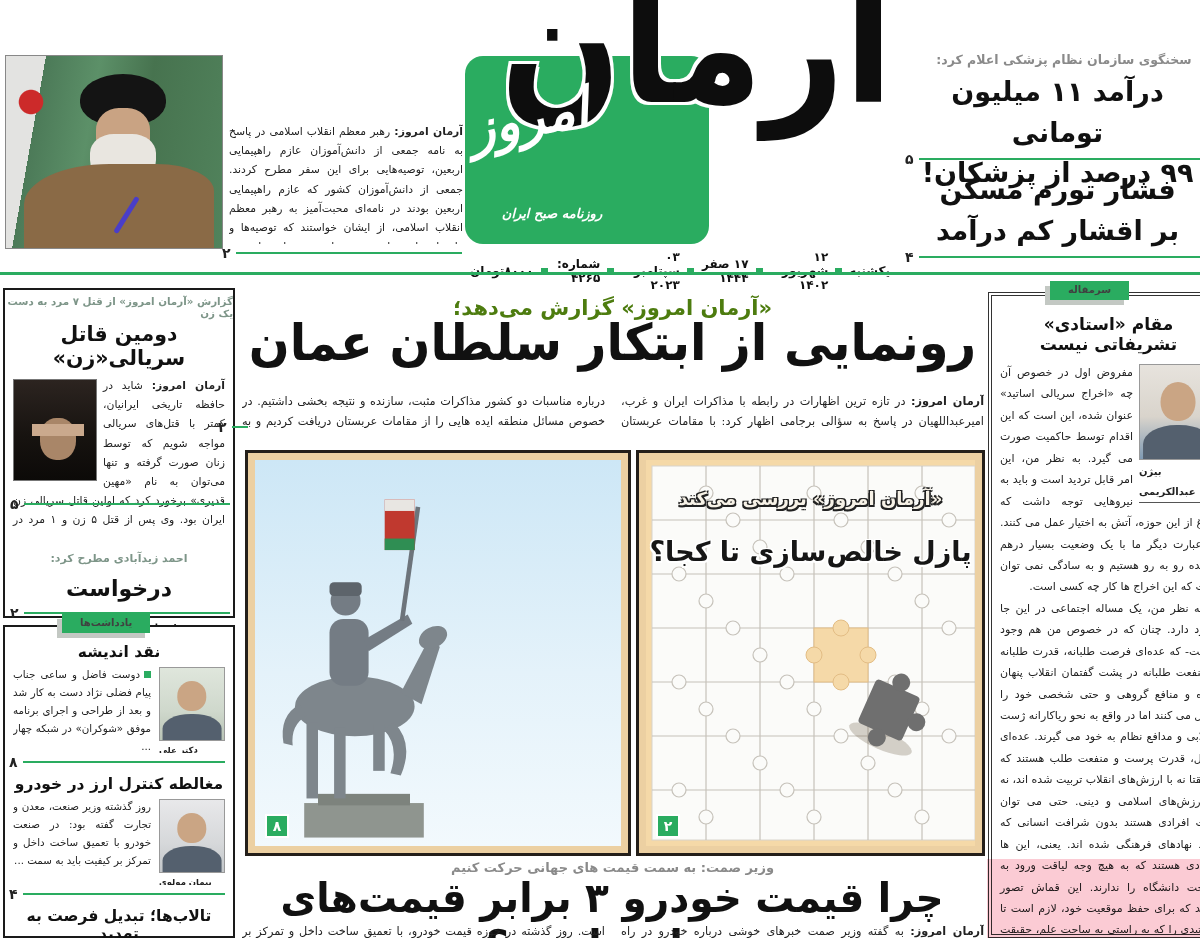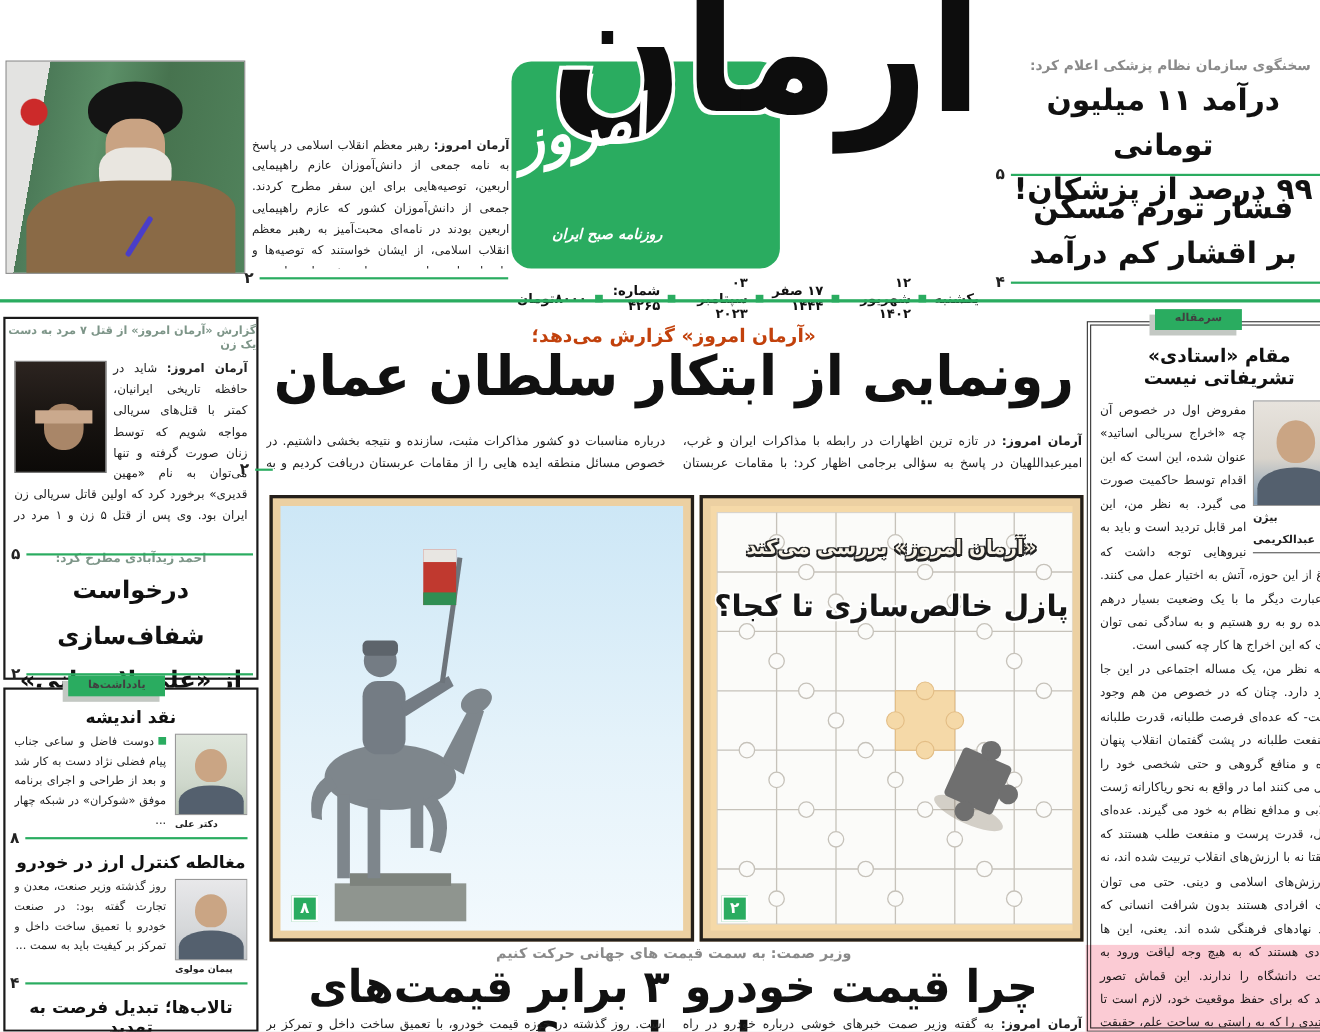--- a/index.html
+++ b/index.html
@@ -100,20 +100,21 @@
 بر اقشار کم درآمد</div>
   <div class="refline" style="left:905px; top:250px; width:295px;">
     <span class="num">۴</span>
       <span class="ln"></span>
   </div>
 
   <div class="abs" style="left:0; top:272px; width:1200px; height:3px; background:#2aac60;"></div>
 
   <div class="storybox" style="left:3px; top:288px; width:232px; height:330px;">
     <div class="kicker c" style="margin-top:5px; font-size:10.3px;text-align:right;">گزارش «آرمان امروز» از قتل ۷ مرد به دست یک زن</div>
+    <div class="hl c" style="font-size:20.5px; margin-top:3px;">دومین قاتل سریالی«زن»</div>
     <div class="just body-sm" style="padding:6px 8px 0; height:158px; overflow:hidden;">
       <span class="abs" style="float:left; position:static; float:left; width:84px; height:102px; margin:3px 6px 2px 0; display:inline-block;
                    background:linear-gradient(180deg,#2c2420 0%,#171310 55%,#0c0a08 100%); border:1px solid #777; position:relative;">
         <span style="position:absolute; left:26px; top:38px; width:36px; height:42px; background:#a98668; border-radius:45%;"></span>
         <span style="position:absolute; left:18px; top:44px; width:52px; height:12px; background:#caa98d;"></span>
       </span>
       <span class="lead">آرمان امروز:</span><span> شاید در حافظه تاریخی ایرانیان، کمتر با قتل‌های سریالی مواجه شویم که توسط زنان صورت گرفته و تنها می‌توان به نام «مهین قدیری» برخورد کرد که اولین قاتل سریالی زن ایران بود. وی پس از قتل ۵ زن و ۱ مرد در اردیبهشت ماه سال ۱۳۸۸ دستگیر ...</span>
     </div>
     <div class="refline" style="left:5px; top:207px; width:220px;">
       <span class="num">۵</span>
@@ -160,21 +161,21 @@
           <span class="ln"></span>
       </div>
     </div>
 
     <div style="padding:0 8px;">
       <div class="hl c" style="font-size:15.5px;">تالاب‌ها؛ تبدیل فرصت به تهدید</div>
 
     </div>
   </div>
 
-  <div class="abs c" style="left:240px; top:296px; width:745px; font-size:17px; font-weight:bold; color:#c2410c;">«آرمان امروز» گزارش می‌دهد؛</div>
+  <div class="abs c" style="left:240px; top:296px; width:745px; font-size:21px; font-weight:bold; color:#4d7c0f;">«آرمان امروز» گزارش می‌دهد؛</div>
   <div class="abs hl c" style="left:240px; top:314px; width:745px; font-size:48px; transform:scaleY(1.05);">رونمایی از ابتکار سلطان عمان</div>
   <div class="abs just body-sm twocol" style="left:242px; top:392px; width:742px; height:50px; overflow:hidden; font-size:11.3px;">
     <span class="lead">آرمان امروز:</span><span> در تازه ترین اظهارات در رابطه با مذاکرات ایران و غرب، امیرعبداللهیان در پاسخ به سؤالی برجامی اظهار کرد: با مقامات عربستان درباره مناسبات دو کشور مذاکرات مثبت، سازنده و نتیجه بخشی داشتیم. در خصوص مسائل منطقه ایده هایی را از مقامات عربستان دریافت کردیم و به دنبال این نیز مذاکراتی با سایر طرف ها نیز برای ...</span>
   </div>
   <div class="refline" style="left:218px; top:420px; width:30px;">
     <span class="num">۲</span>
       <span class="ln"></span>
   </div>
 
   <div class="framebox" style="left:245px; top:450px; width:386px; height:406px;">

